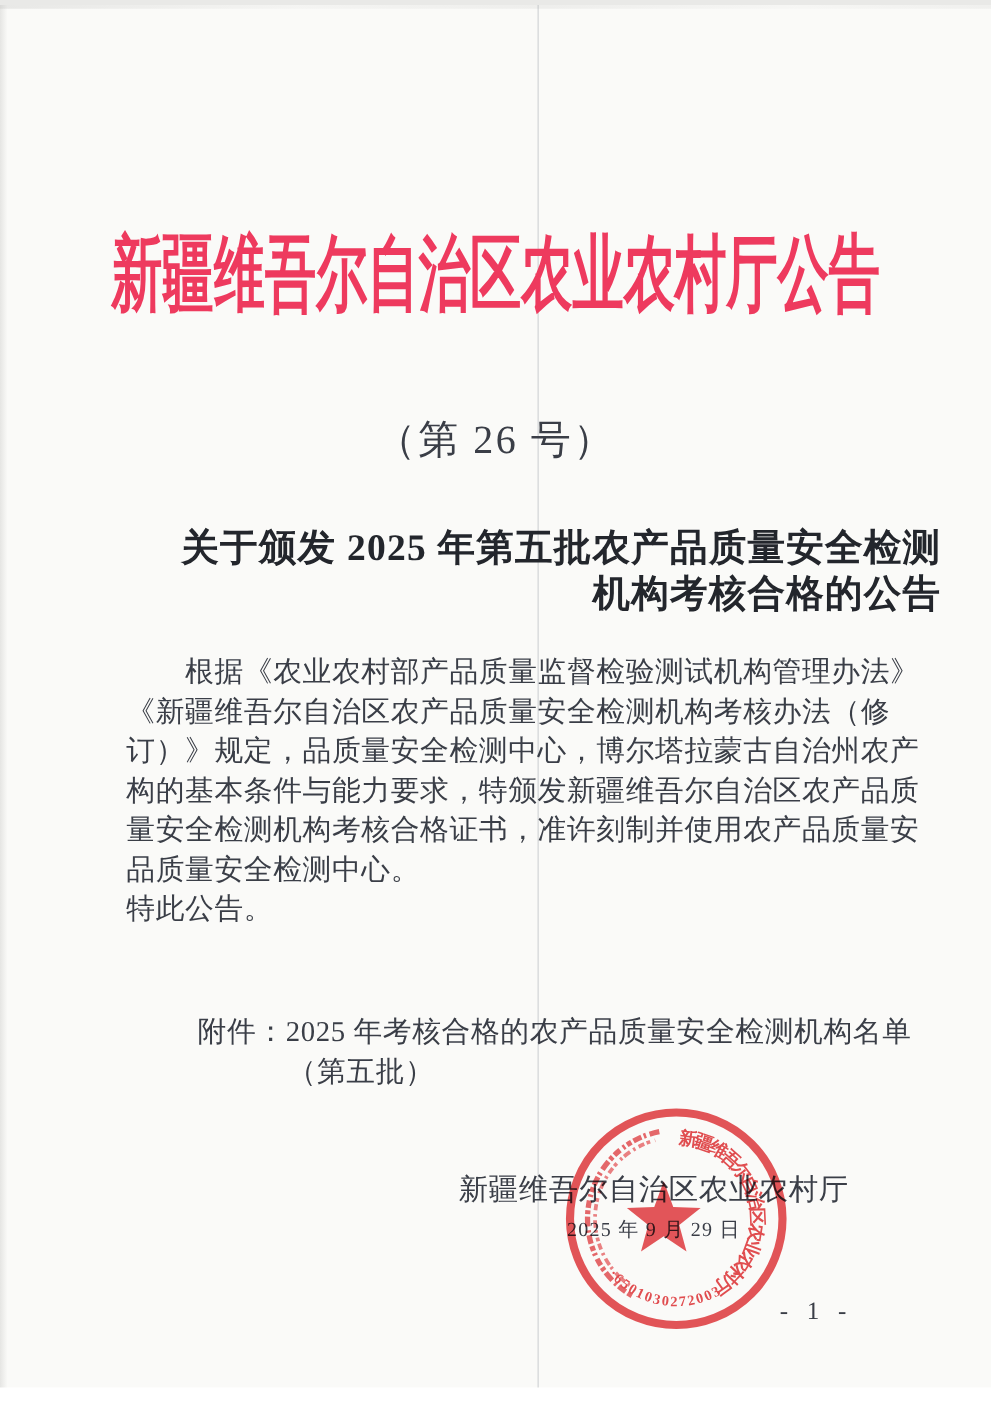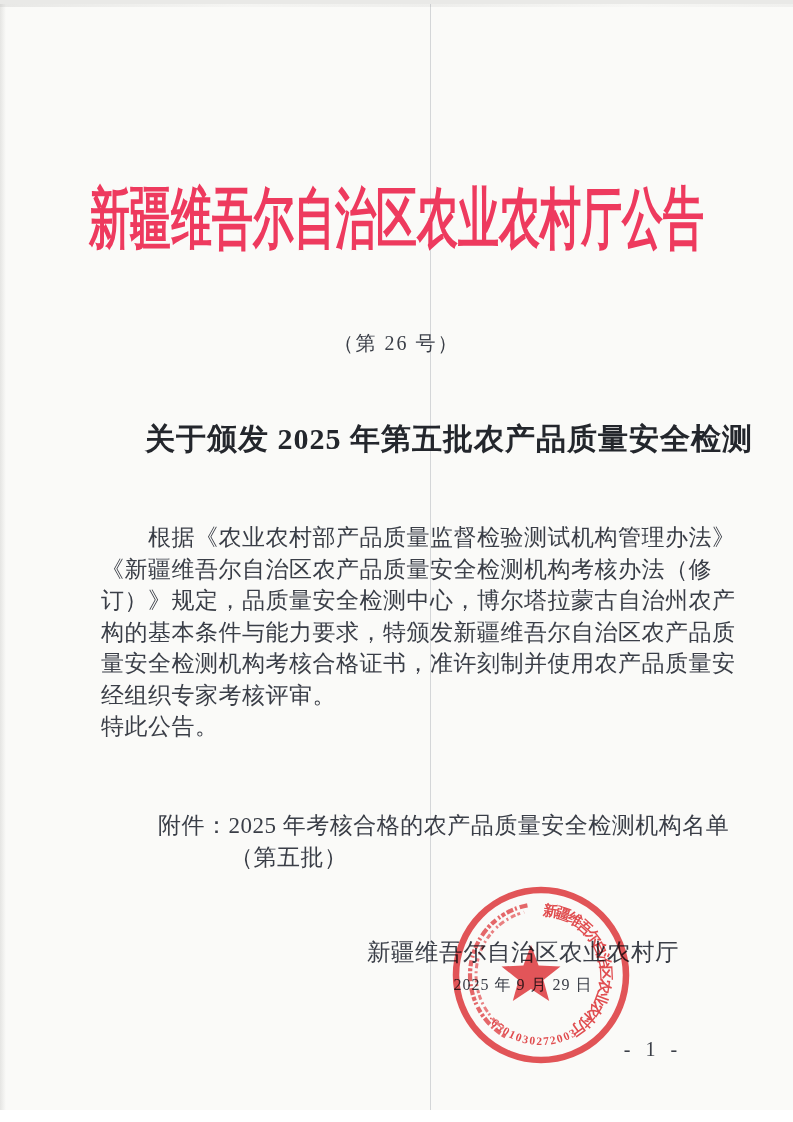--- a/index.html
+++ b/index.html
@@ -43,21 +43,21 @@
     text-align: center;
     font-size: 41px; font-weight: 900; letter-spacing: 0px;
     color: var(--title-red);
     transform: scaleY(1.62);
     transform-origin: top center;
     white-space: nowrap;
   }
   .doc-number {
     position: absolute; left: 0; top: 326px; width: 100%;
     text-align: center;
-    font-size: 20px; letter-spacing: 2px;
+    font-size: 32px; letter-spacing: 2px;
     color: var(--ink);
   }
   .heading {
     position: absolute; left: 40px; top: 416px; width: 713px;
     text-align: right;
     font-size: 30px; font-weight: bold; line-height: 37px;
     letter-spacing: 1px;
     color: var(--heading-ink);
   }
   .body-text {
@@ -102,29 +102,30 @@
   <div class="scan-left-edge"></div>
   <div class="fold-line"></div>
   <div class="scan-bottom-strip"></div>
 
   <div class="red-title">新疆维吾尔自治区农业农村厅公告</div>
 
   <div class="doc-number">（第 26 号）</div>
 
   <div class="heading">
     <div>关于颁发 2025 年第五批农产品质量安全检测</div>
+    <div>机构考核合格的公告</div>
   </div>
 
   <div class="body-text">
       <div class="body-line">根据《农业农村部产品质量监督检验测试机构管理办法》</div>
       <div class="body-line">《新疆维吾尔自治区农产品质量安全检测机构考核办法（修</div>
       <div class="body-line">订）》规定，品质量安全检测中心，博尔塔拉蒙古自治州农产</div>
       <div class="body-line">构的基本条件与能力要求，特颁发新疆维吾尔自治区农产品质</div>
       <div class="body-line">量安全检测机构考核合格证书，准许刻制并使用农产品质量安</div>
-      <div class="body-line">经组织专家考核评审。</div>
+      <div class="body-line">品质量安全检测中心。</div>
       <div class="body-line">特此公告。</div>
     </div>
 
   <div class="attachment">
     <div class="att-line1">附件：2025 年考核合格的农产品质量安全检测机构名单</div>
     <div class="att-line2">（第五批）</div>
   </div>
 
   <div class="signature-block">
     <div class="signer">新疆维吾尔自治区农业农村厅</div>

